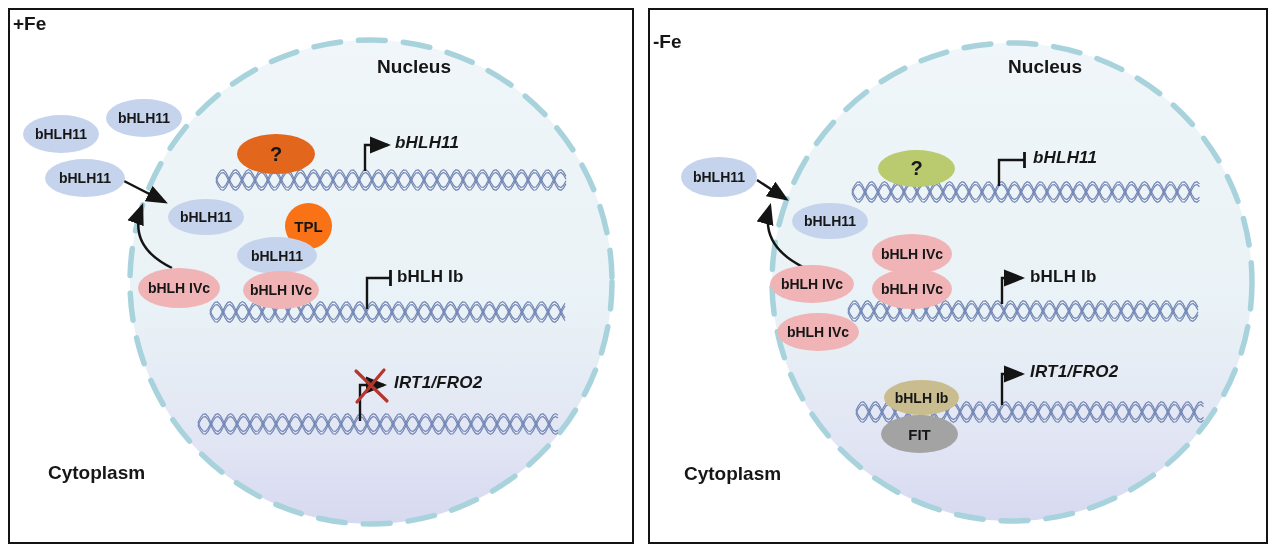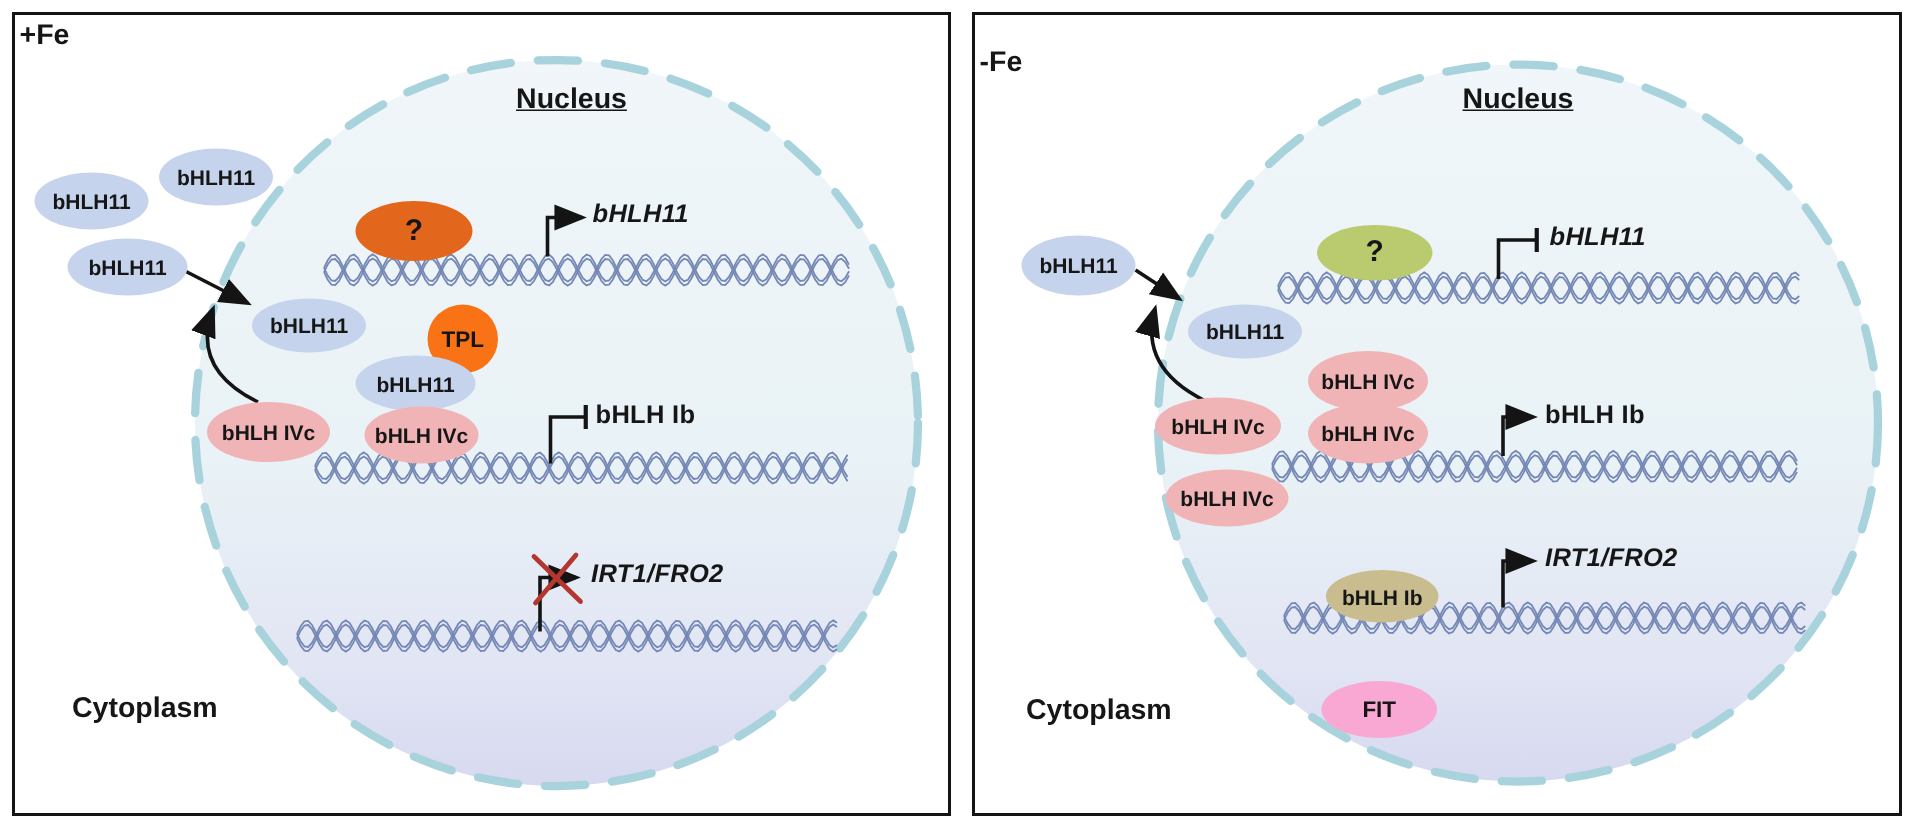--- a/index.html
+++ b/index.html
@@ -6,32 +6,32 @@
   .fig{position:relative;width:1276px;height:552px;background:#ffffff;
        font-family:"Liberation Sans","DejaVu Sans",sans-serif;overflow:hidden;}
   .panel{position:absolute;top:8px;height:536px;border:2.5px solid #141414;
          background:#ffffff;box-sizing:border-box;z-index:1;}
   .panel-left{left:8px;width:626px;}
   .panel-right{left:648px;width:620px;}
   #art{position:absolute;left:0;top:0;z-index:2;}
   .lbl{position:absolute;z-index:4;color:#161616;font-weight:bold;white-space:nowrap;}
   .condition{font-size:19px;}
   .region{font-size:19px;}
-  .region.center{text-align:center;text-decoration:underline;}
+  .region.center{text-align:right;}
   .gene{font-size:17px;letter-spacing:0.2px;}
   .italic{font-style:italic;}
   .ov{position:absolute;z-index:3;display:flex;align-items:center;justify-content:center;
       border-radius:50%;color:#161616;font-weight:bold;font-size:14px;white-space:nowrap;}
   .ov.blue{background:#c5d4ec;}
   .ov.pink{background:#f0b4b6;}
   .ov.orange{background:#e2671c;}
   .ov.green{background:#f97316;}
   .ov.olive{background:#b9ca6f;}
   .ov.khaki{background:#c9bd8f;}
-  .ov.gray{background:#f9a8d4;margin-top:39px;}
+  .ov.gray{background:#a3a3a3;}
   .ov.q{font-size:20px;}
 </style>
 </head>
 <body>
 
 <div class="fig">
 
   <div class="panel panel-left"></div>
   <div class="panel panel-right"></div>
 

